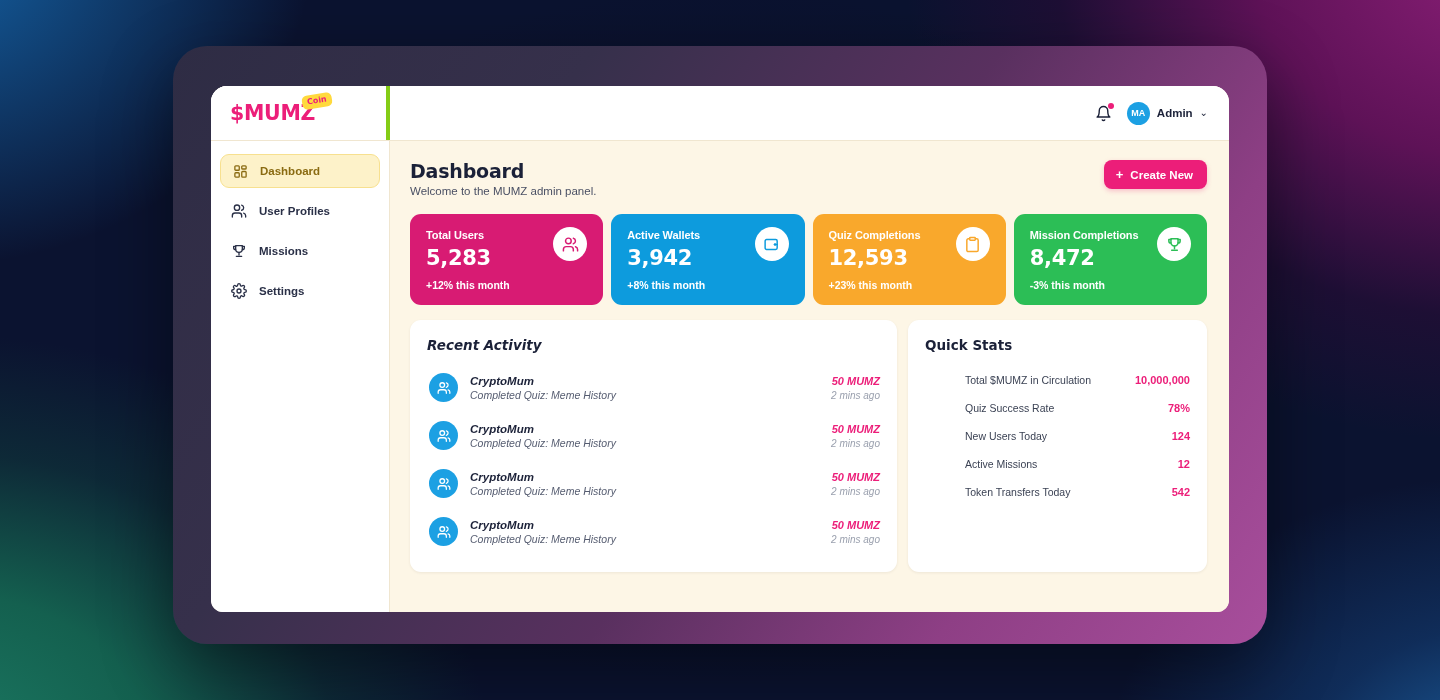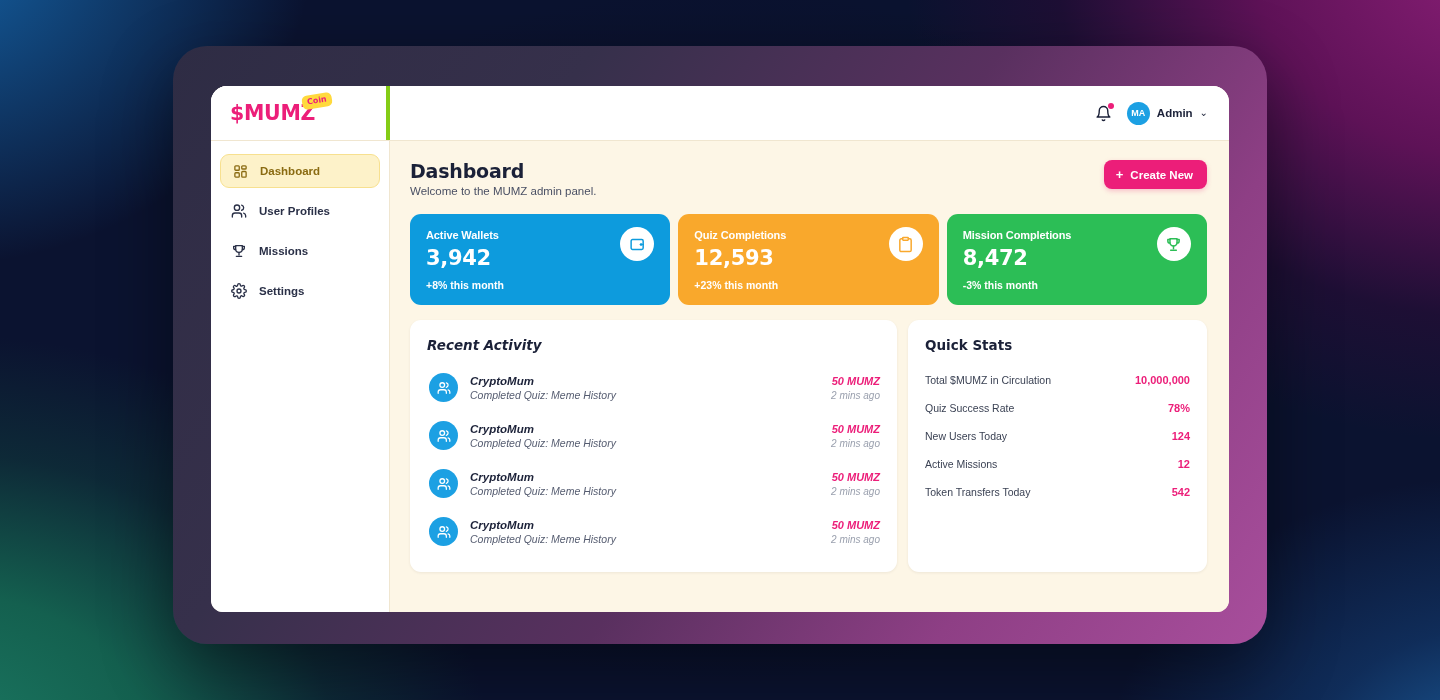--- a/index.html
+++ b/index.html
@@ -267,20 +267,21 @@
   .act-right { text-align: right; flex: none; }
   .act-amount { font-size: 11px; font-weight: 700; color: #ec1e79; }
   .act-time { font-size: 10px; color: #9aa0ae; margin-top: 3px; }
 
   .qs-row {
     display: flex;
     align-items: center;
     justify-content: space-between;
     padding: 8px 0;
     gap: 10px;
+    margin-left: 40px;
   }
   .qs-label { font-size: 10.5px; color: #3b4254; }
   .qs-value { font-size: 11px; font-weight: 700; color: #ec1e79; white-space: nowrap; }
 </style>
 </head>
 <body>
 
 <div class="bg-base"></div>
 <div class="bg-blue-tl"></div>
 <div class="bg-purple-tr"></div>
@@ -377,20 +378,37 @@
           <div class="page-sub">Welcome to the MUMZ admin panel.</div>
         </div>
         <button class="btn-create">
           <span class="plus">+</span>
           <span>Create New</span>
         </button>
       </div>
 
       <div class="stats">
 
+        <div class="stat-card" style="background:#d81b73">
+          <div class="stat-top">
+            <div>
+              <div class="stat-label">Total Users</div>
+              <div class="stat-value">5,283</div>
+            </div>
+            <div class="stat-icon">
+              <svg width="17" height="17" viewBox="0 0 24 24" fill="none" stroke="#d81b73" stroke-width="2.1" stroke-linecap="round" stroke-linejoin="round">
+                <path d="M16 21v-2a4 4 0 0 0-4-4H6a4 4 0 0 0-4 4v2"></path>
+                  <circle cx="9" cy="7" r="4"></circle>
+                <path d="M22 21v-2a4 4 0 0 0-3-3.87"></path>
+                  <path d="M16 3.13a4 4 0 0 1 0 7.75"></path>
+              </svg>
+            </div>
+          </div>
+          <div class="stat-delta">+12% this month</div>
+        </div>
 
         <div class="stat-card" style="background:#0d9bdd">
           <div class="stat-top">
             <div>
               <div class="stat-label">Active Wallets</div>
               <div class="stat-value">3,942</div>
             </div>
             <div class="stat-icon">
               <svg width="17" height="17" viewBox="0 0 24 24" fill="none" stroke="#0d9bdd" stroke-width="2.1" stroke-linecap="round" stroke-linejoin="round">
                 <path d="M3 7a2 2 0 0 1 2-2h13a2 2 0 0 1 2 2v10a2 2 0 0 1-2 2H5a2 2 0 0 1-2-2z"></path>

